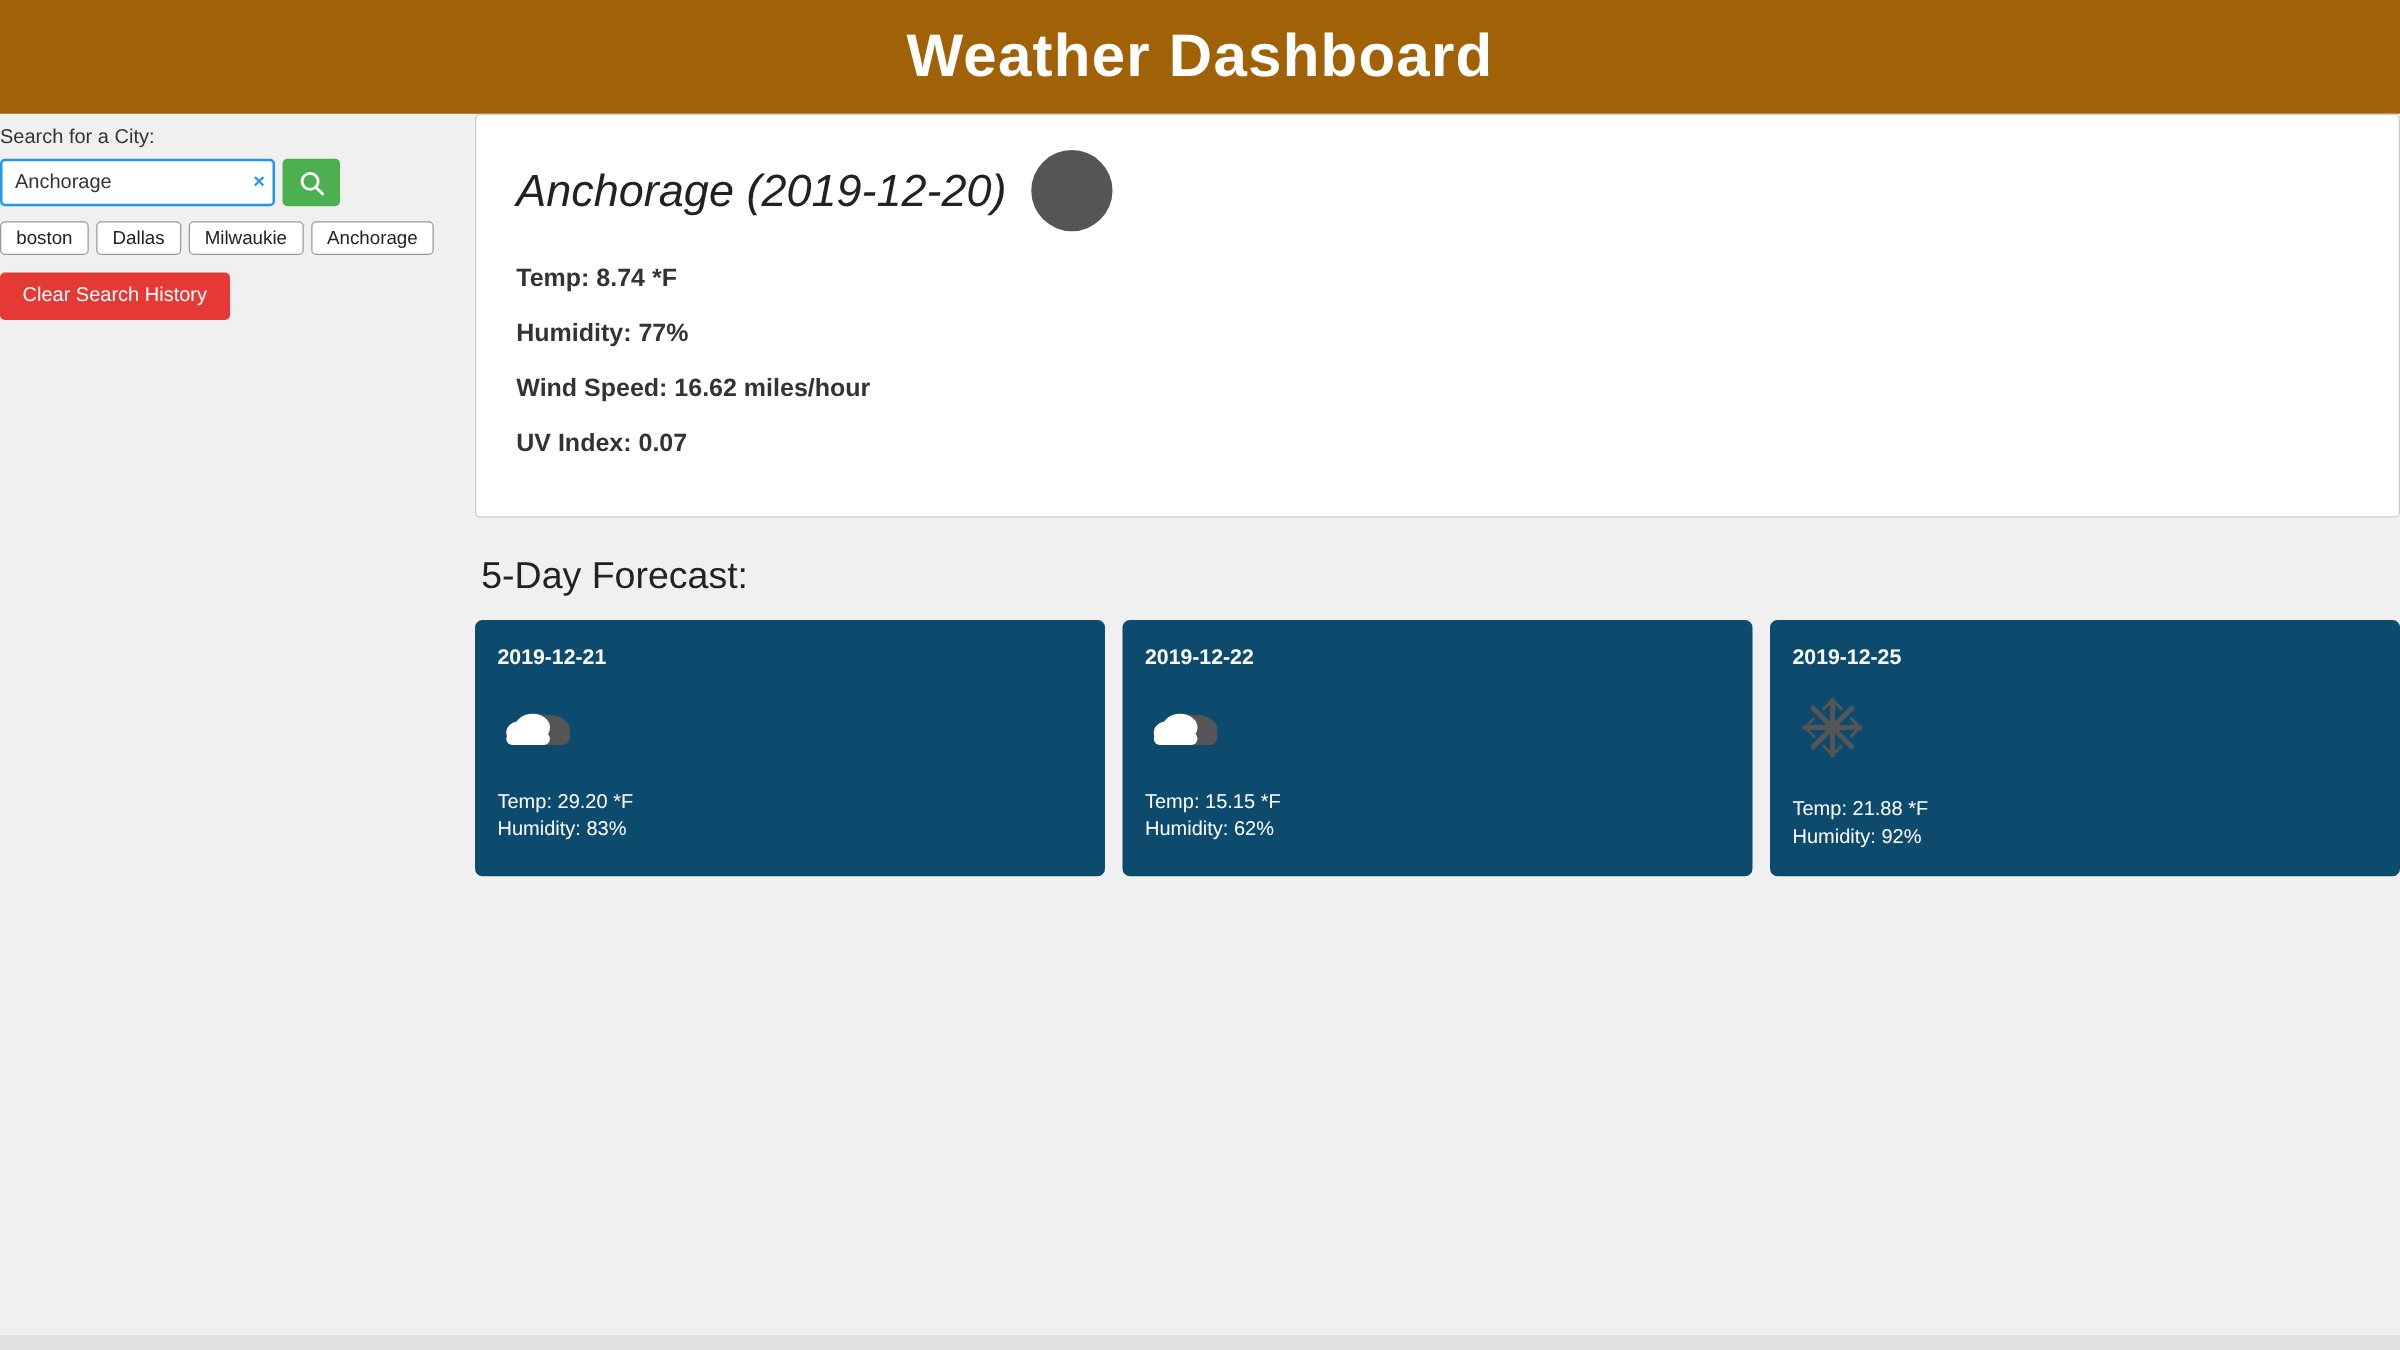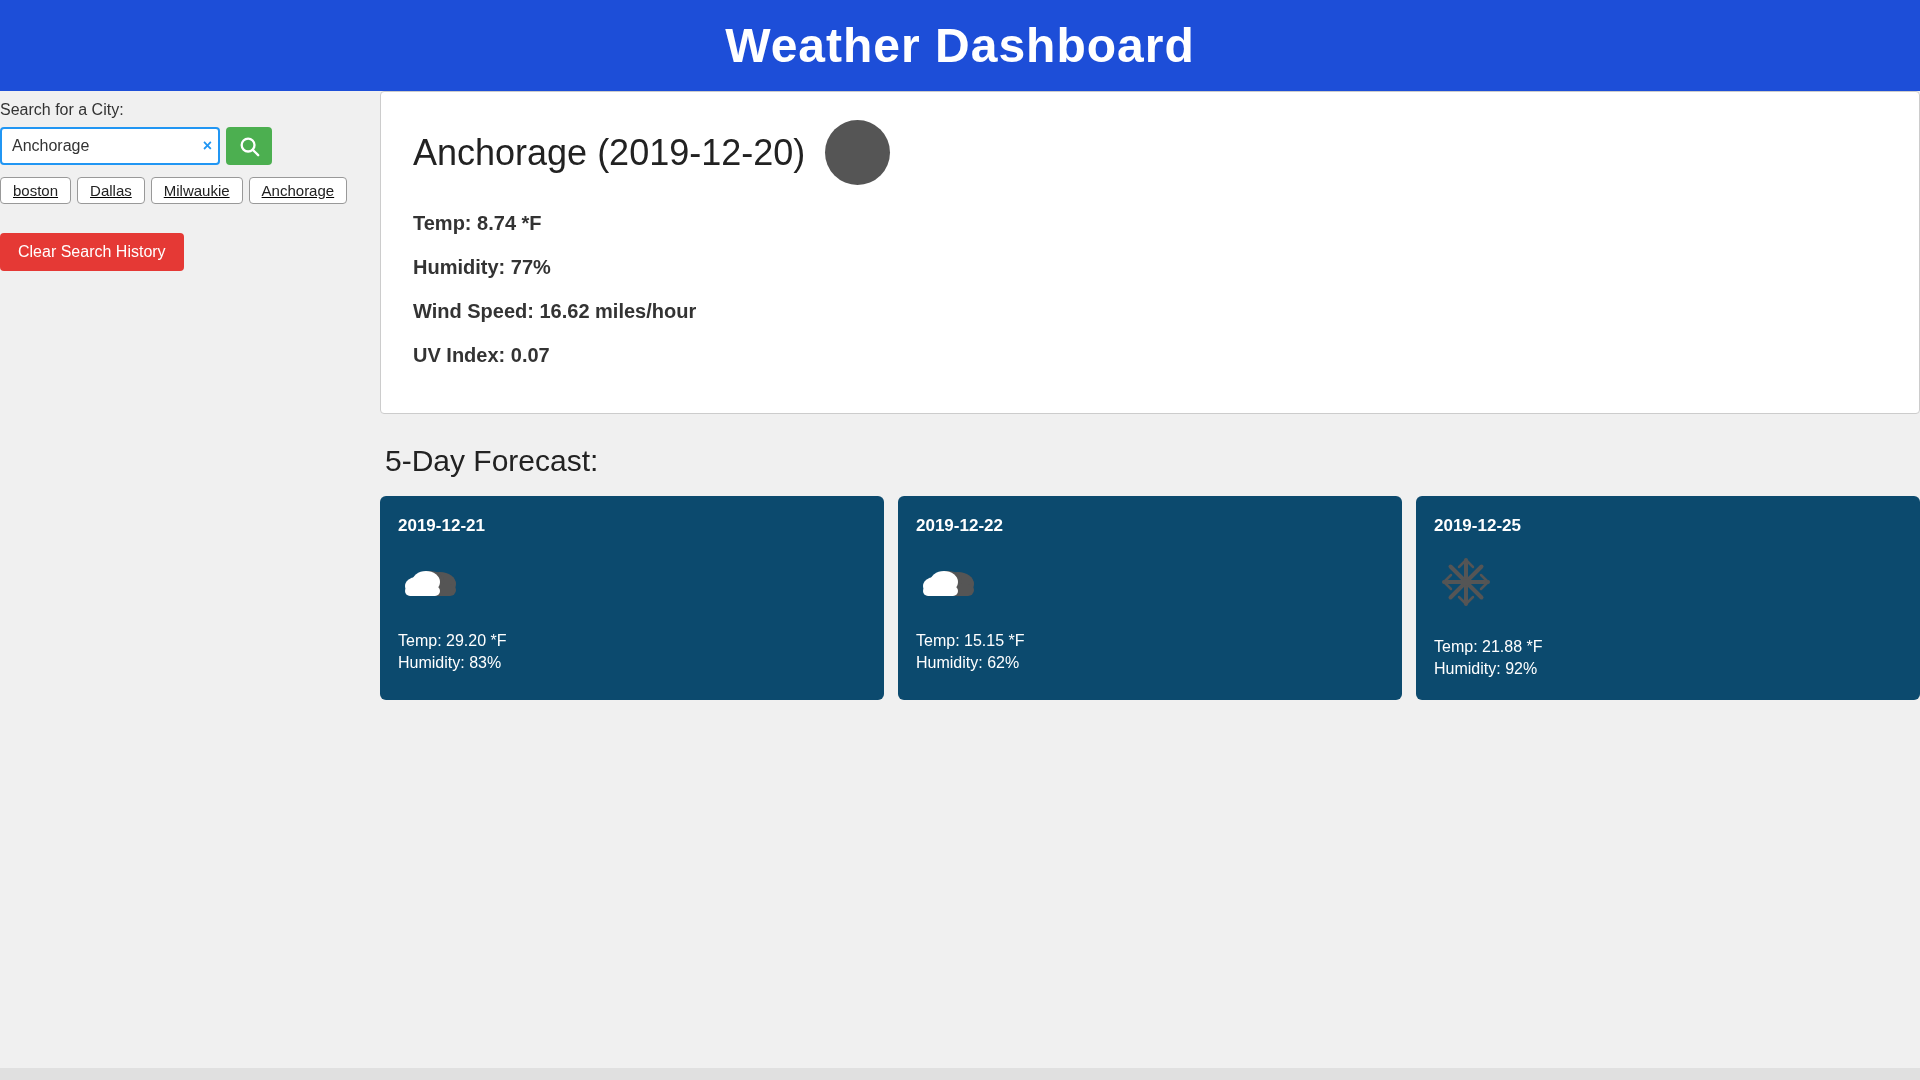--- a/index.html
+++ b/index.html
@@ -5,21 +5,21 @@
     * { box-sizing: border-box; margin: 0; padding: 0; }
     body {
       font-family: Arial, sans-serif;
       background: #f0f0f0;
       min-height: 1080px;
       width: 1920px;
     }
 
     
     .header {
-      background: #1d4ed8;
+      background: #a16207;
       color: white;
       text-align: center;
       padding: 18px 0;
       font-size: 48px;
       font-weight: bold;
       letter-spacing: 1px;
     }
 
     
     .main-content {
@@ -88,22 +88,21 @@
     .search-button svg {
       width: 22px;
       height: 22px;
     }
 
     
     .history-tags {
       display: flex;
       flex-wrap: wrap;
       gap: 6px;
-      margin-bottom: 29px;
-      text-decoration: underline;
+      margin-bottom: 14px;
     }
 
     .history-tag {
       border: 1px solid #999;
       border-radius: 4px;
       padding: 4px 12px;
       font-size: 15px;
       background: white;
       cursor: pointer;
       color: #222;
@@ -138,20 +137,21 @@
       display: flex;
       align-items: center;
       gap: 20px;
       margin-bottom: 24px;
     }
 
     .city-title {
       font-size: 36px;
       font-weight: normal;
       color: #222;
+      font-style: italic;
     }
 
     .weather-icon-circle {
       width: 65px;
       height: 65px;
       background: #555;
       border-radius: 50%;
       flex-shrink: 0;
     }
 

